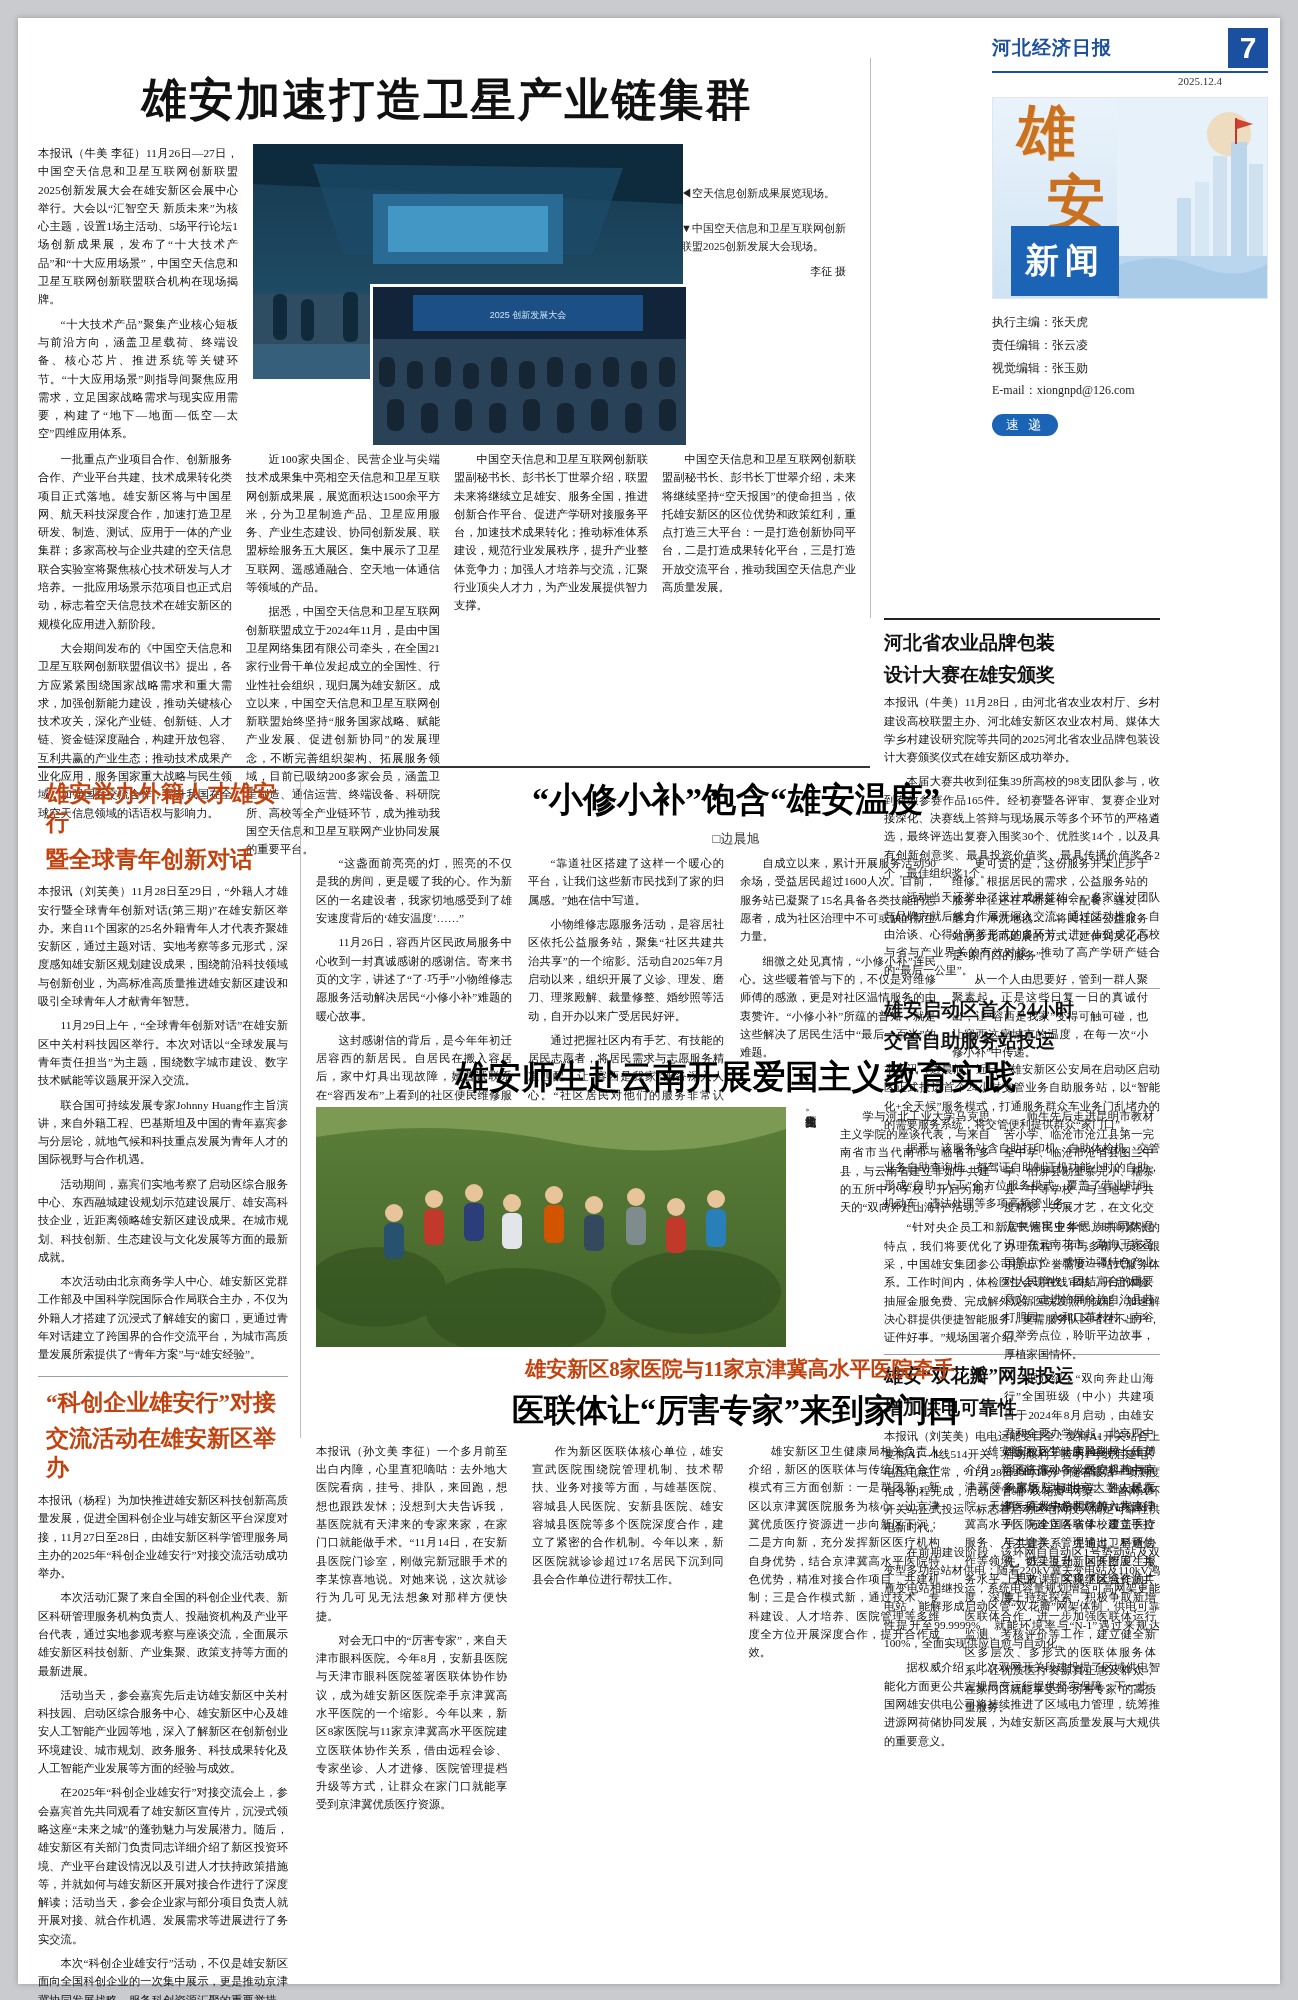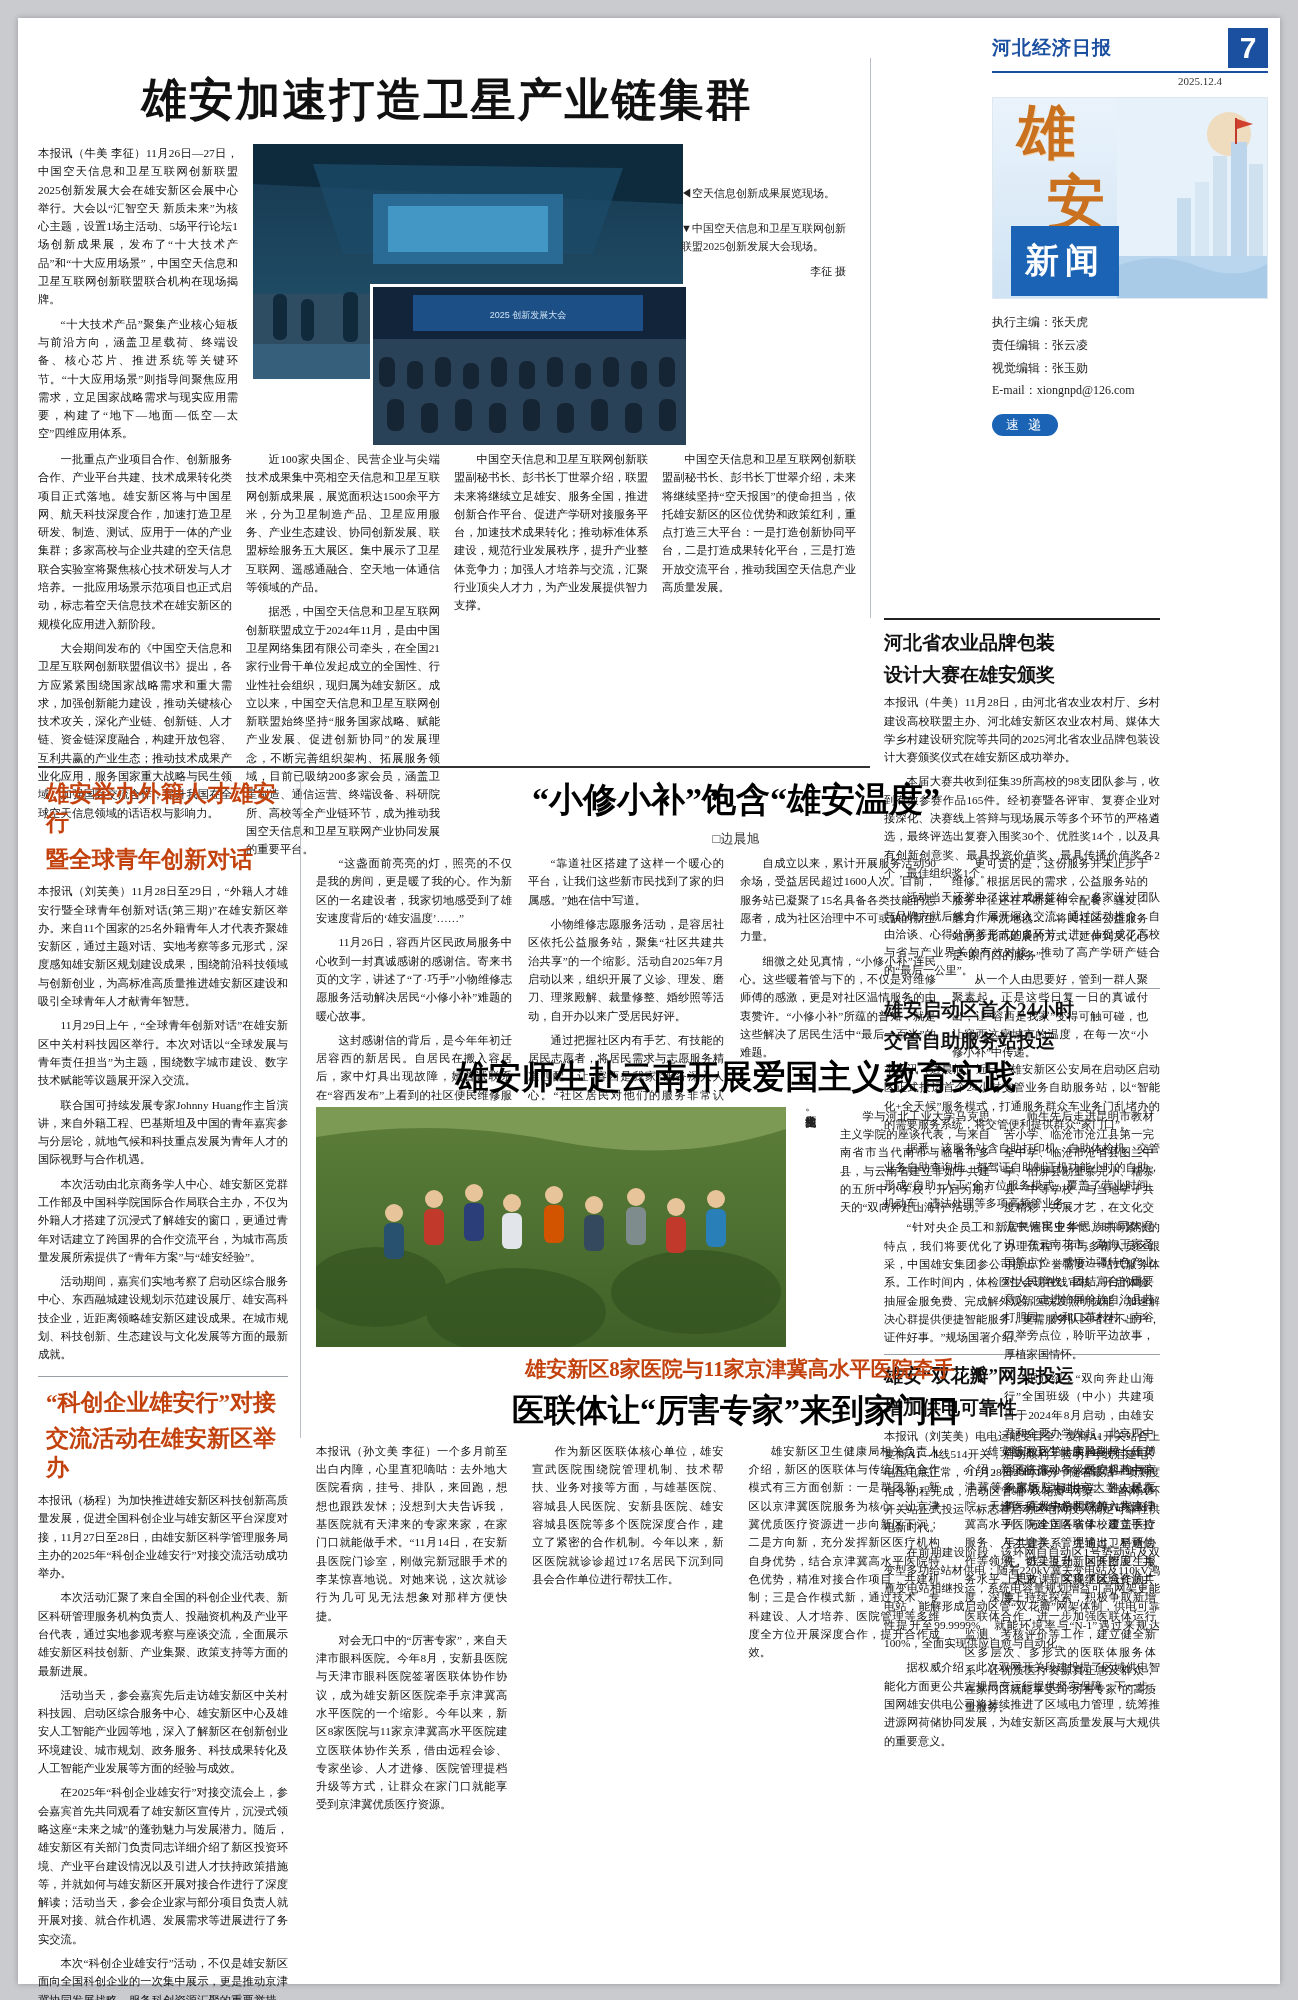--- a/index.html
+++ b/index.html
@@ -236,22 +236,22 @@
   <div class="col-rule" style="left:20px;top:748px;width:832px;height:2px;background:#333;"></div>
 
   <div style="position:absolute;left:20px;top:762px;width:250px;">
     <div>
       <div class="sub-head" style="text-align:left;font-size:23px;">雄安举办外籍人才雄安行</div>
       <div class="sub-head" style="text-align:left;font-size:23px;">暨全球青年创新对话</div>
       <div class="body-text" style="margin-top:8px;">
         <p style="text-indent:0"><span>本报讯（刘芙美）11月28日至29日，</span><span>“外籍人才雄安行暨全球青年创新对话(第三期)”在雄安新区举办。来自11个国家的25名外籍青年人才代表齐聚雄安新区，通过主题对话、实地考察等多元形式，深度感知雄安新区规划建设成果，围绕前沿科技领域与创新创业，为高标准高质量推进雄安新区建设和吸引全球青年人才献青年智慧。</span></p>
         <p>11月29日上午，“全球青年创新对话”在雄安新区中关村科技园区举行。本次对话以“全球发展与青年责任担当”为主题，围绕数字城市建设、数字技术赋能等议题展开深入交流。</p>
         <p>联合国可持续发展专家Johnny Huang作主旨演讲，来自外籍工程、巴基斯坦及中国的青年嘉宾参与分层论，就地气候和科技重点发展为青年人才的国际视野与合作机遇。</p>
+        <p>活动期间，嘉宾们实地考察了启动区综合服务中心、东西融城建设规划示范建设展厅、雄安高科技企业，近距离领略雄安新区建设成果。在城市规划、科技创新、生态建设与文化发展等方面的最新成就。</p>
         <p>本次活动由北京商务学人中心、雄安新区党群工作部及中国科学院国际合作局联合主办，不仅为外籍人才搭建了沉浸式了解雄安的窗口，更通过青年对话建立了跨国界的合作交流平台，为城市高质量发展所索提供了“青年方案”与“雄安经验”。</p>
-        <p>活动期间，嘉宾们实地考察了启动区综合服务中心、东西融城建设规划示范建设展厅、雄安高科技企业，近距离领略雄安新区建设成果。在城市规划、科技创新、生态建设与文化发展等方面的最新成就。</p>
       </div>
     </div>
 
     <div class="rule-h" style="margin:12px 0;"></div>
 
     <div>
       <div class="sub-head" style="text-align:left;font-size:23px;">“科创企业雄安行”对接</div>
       <div class="sub-head" style="text-align:left;font-size:23px;">交流活动在雄安新区举办</div>
       <div class="body-text" style="margin-top:8px;">
         <p style="text-indent:0"><span>本报讯（杨程）为加快推进雄安新区科技创新高质量发展，</span><span>促进全国科创企业与雄安新区平台深度对接，11月27日至28日，由雄安新区科学管理服务局主办的2025年“科创企业雄安行”对接交流活动成功举办。</span></p>

